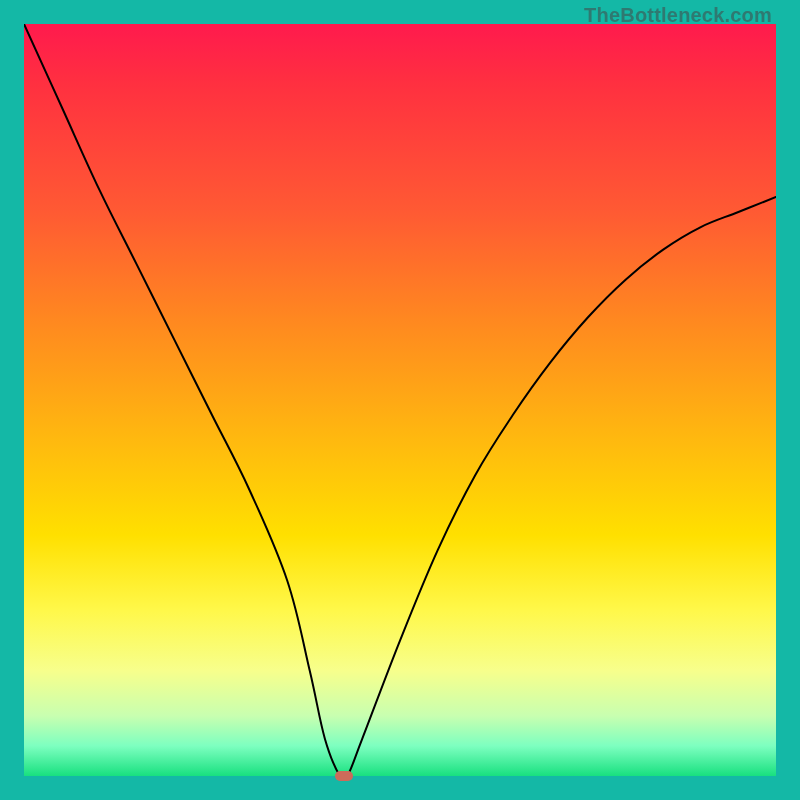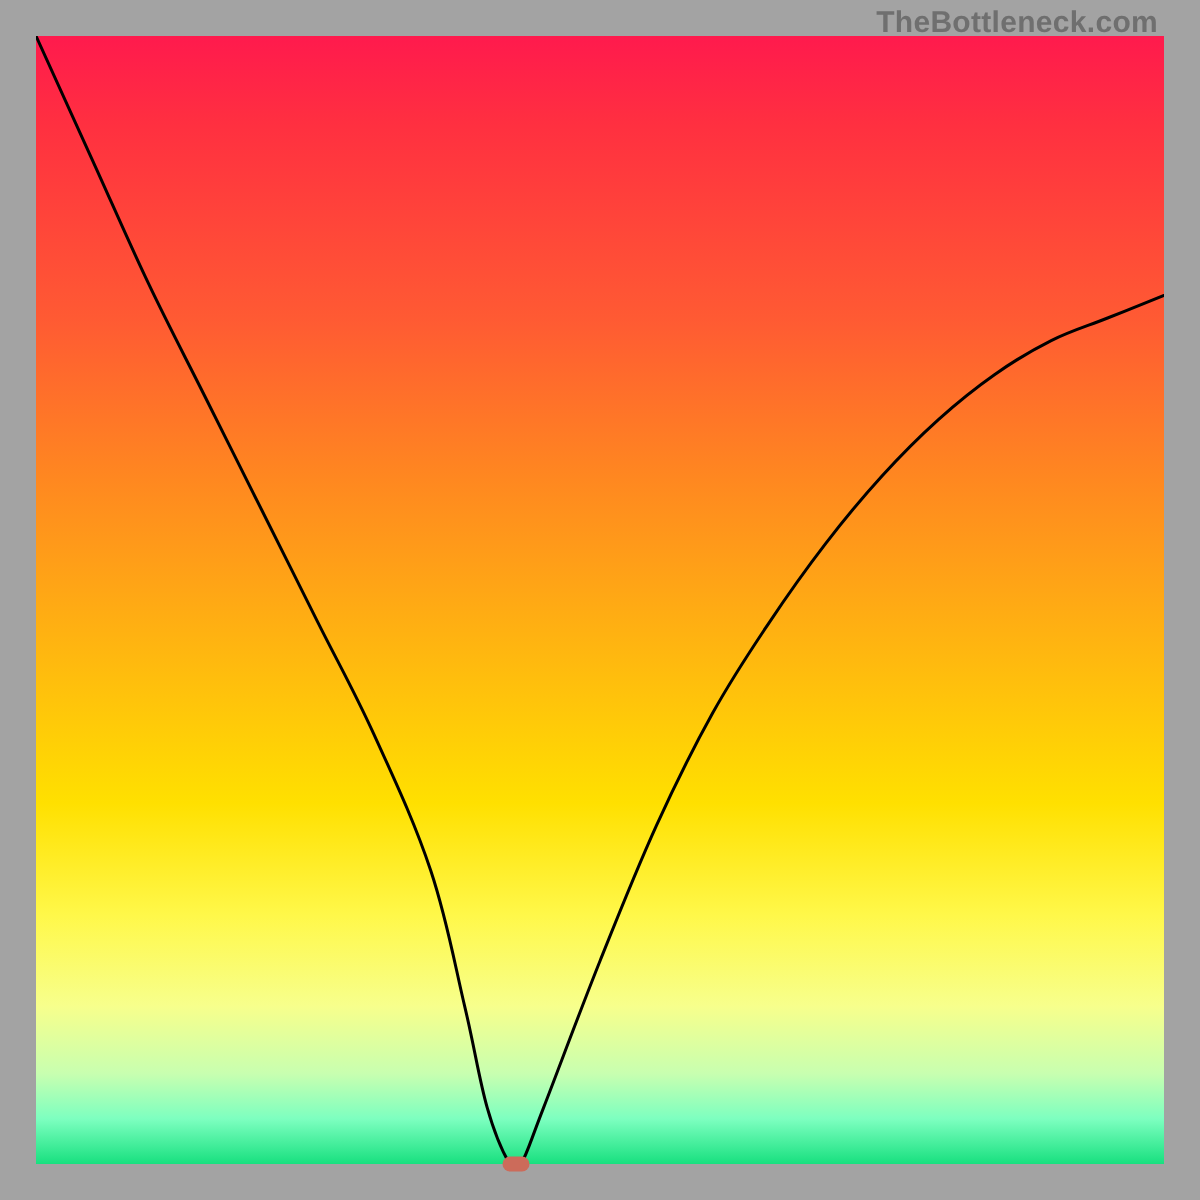--- a/index.html
+++ b/index.html
@@ -1,20 +1,20 @@
 <!DOCTYPE html>
 <html><head>
 <meta charset="utf-8">
 <style>
   * { margin: 0; padding: 0; box-sizing: border-box; }
   html, body { width: 800px; height: 800px; overflow: hidden; background: #000; }
   .frame {
     width: 800px;
     height: 800px;
-    background: #a3a3a3;
+    background: #14b8a6;
     position: relative;
   }
   .plot {
     position: absolute;
     left: 24px;
     top: 24px;
     width: 752px;
     height: 752px;
     background: linear-gradient(to bottom,
       #ff1a4d 0%,

